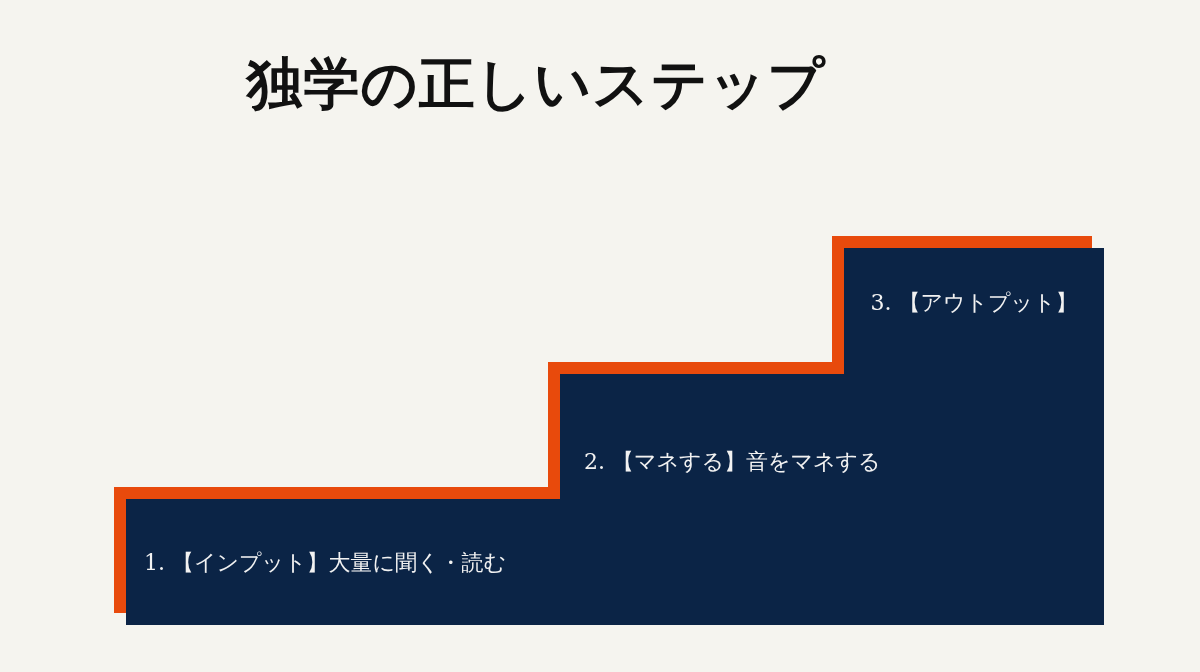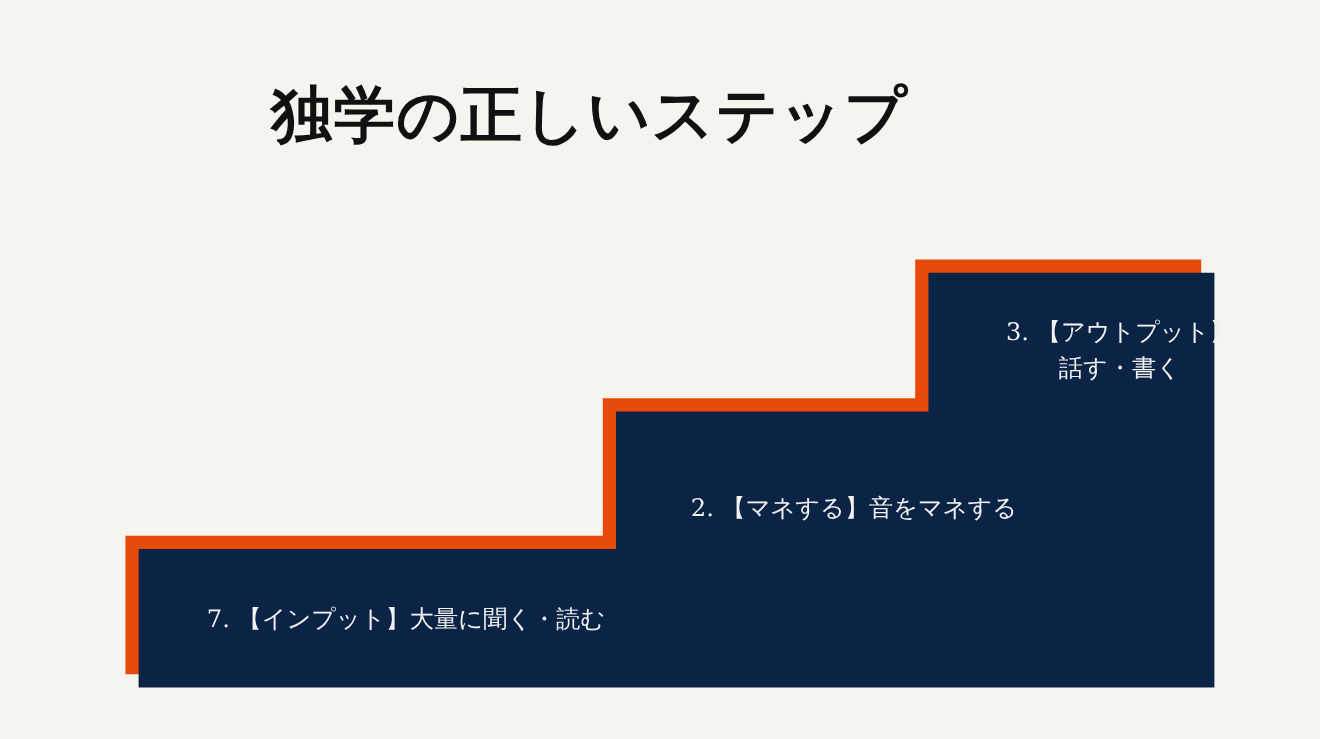--- a/index.html
+++ b/index.html
@@ -1,31 +1,30 @@
 <!DOCTYPE html>
 <html><head>
 <meta charset="utf-8">
 <style>
   html,body{margin:0;padding:0;}
   body{width:1200px;height:672px;background:#f5f4ef;position:relative;overflow:hidden;font-family:"DejaVu Serif","Liberation Serif",serif;}
-  .title{position:absolute;left:0;top:68px;width:1072px;text-align:center;font-family:"DejaVu Sans","Liberation Sans",sans-serif;font-weight:bold;font-size:56px;color:#111;letter-spacing:1px;}
+  .title{position:absolute;left:0;top:47px;width:1072px;text-align:center;font-family:"DejaVu Sans","Liberation Sans",sans-serif;font-weight:bold;font-size:56px;color:#111;letter-spacing:1px;}
   svg.stairs{position:absolute;left:0;top:0;}
-  .lbl{position:absolute;color:#f2f2f2;font-size:22px;white-space:nowrap;padding-left:44px;}
+  .lbl{position:absolute;color:#f2f2f2;font-size:22px;white-space:nowrap;}
   .l1{left:144px;top:548px;}
   .l2{left:584px;top:447px;}
   .l3{left:844px;top:286px;width:260px;text-align:center;line-height:33px;}
 </style>
 </head>
 <body>
 
 <div class="title">独学の正しいステップ</div>
 
 <svg class="stairs" width="1200" height="672">
   <path d="M114,613 L114,487 L548,487 L548,362 L832,362 L832,236 L1092,236 L1092,613 Z" fill="#e84a0c"></path>
   <path d="M126,625 L126,499 L560,499 L560,374 L844,374 L844,248 L1104,248 L1104,625 Z" fill="#0b2446"></path>
 </svg>
 
-<div class="lbl l1">7. 【インプット】大量に聞く・読む</div>
+<div class="lbl l1">1. 【インプット】大量に聞く・読む</div>
 <div class="lbl l2">2. 【マネする】音をマネする</div>
 <div class="lbl l3">
   <div>3. 【アウトプット】</div>
-  <div>話す・書く</div>
 </div>
 
 </body></html>

